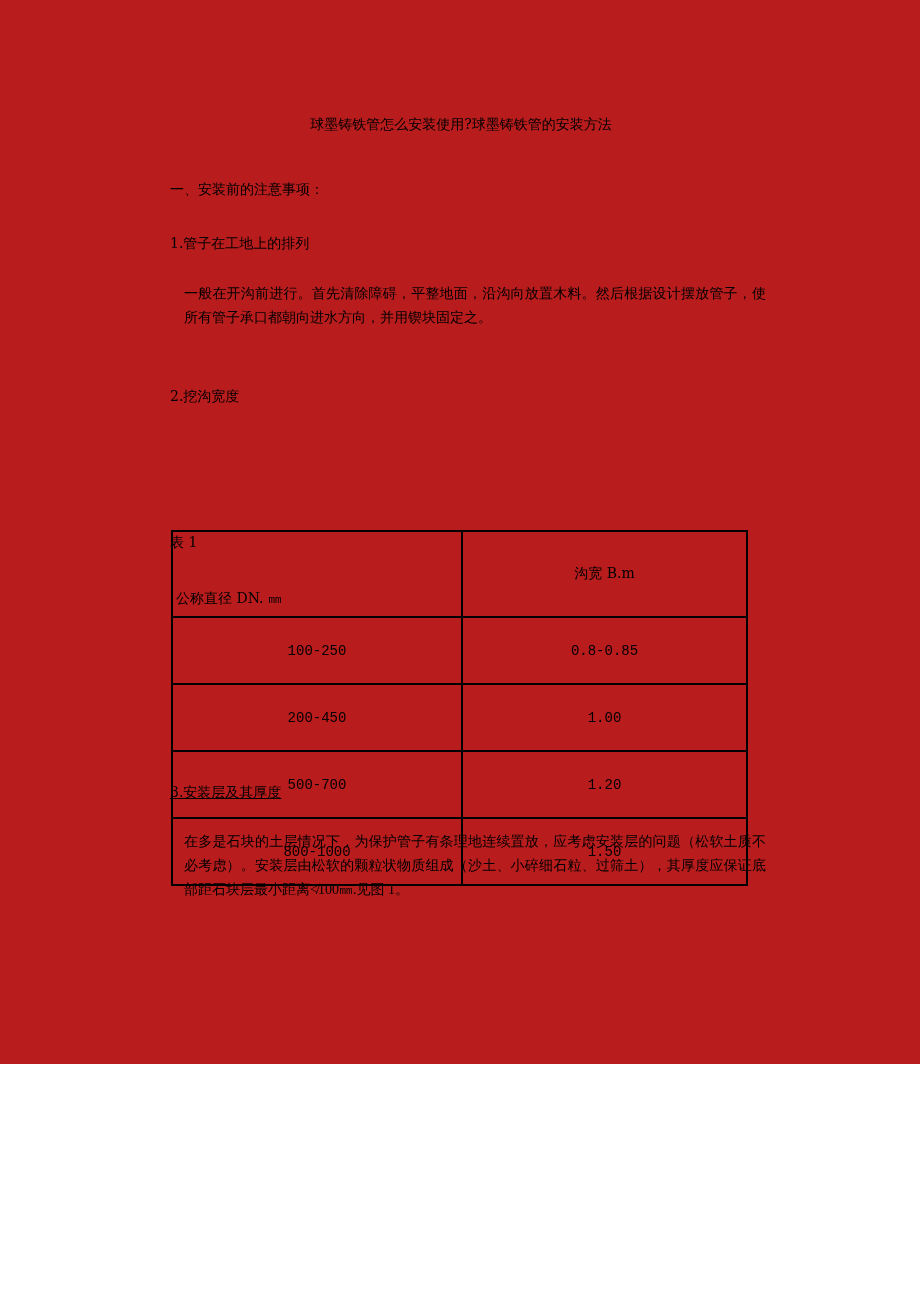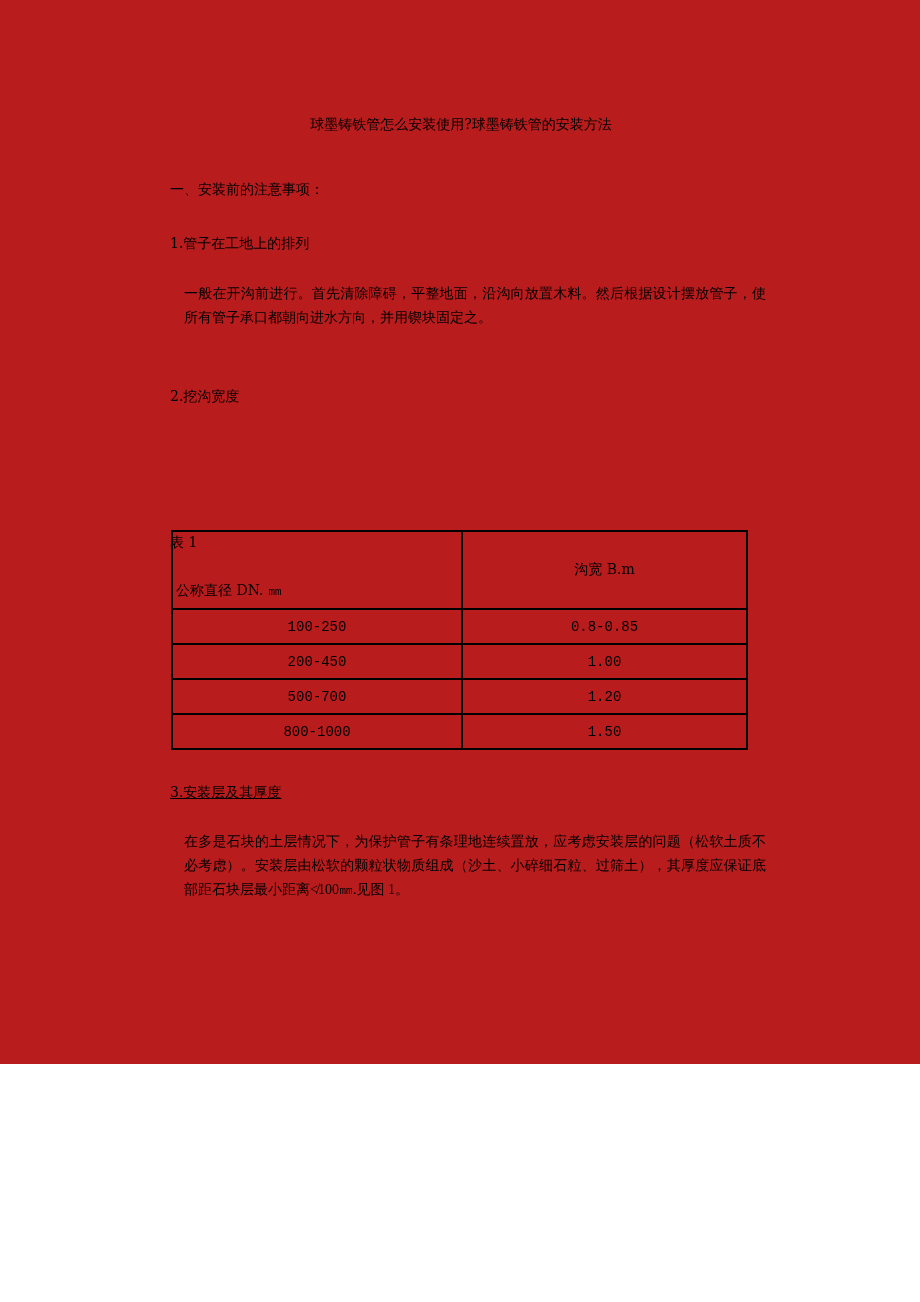--- a/index.html
+++ b/index.html
@@ -49,27 +49,27 @@
     left: 171px;
     width: 577px;
     border-collapse: collapse;
     table-layout: fixed;
   }
   .dtable col.c1 { width: 290px; }
   .dtable th, .dtable td {
     border: 2px solid #000000;
     font-weight: normal;
     font-size: 14px;
-    padding: 0;
+    padding: 16px;
   }
   .dtable th.h-left {
     height: 68px;
     vertical-align: bottom;
     text-align: left;
-    padding: 0 4px 8px 3px;
+    padding: 8px 4px 8px 3px;
   }
   .dtable th.h-center {
     vertical-align: middle;
     text-align: center;
   }
   .dtable td {
     height: 33px;
     text-align: center;
     vertical-align: middle;
     font-family: Liberation Mono, monospace;

